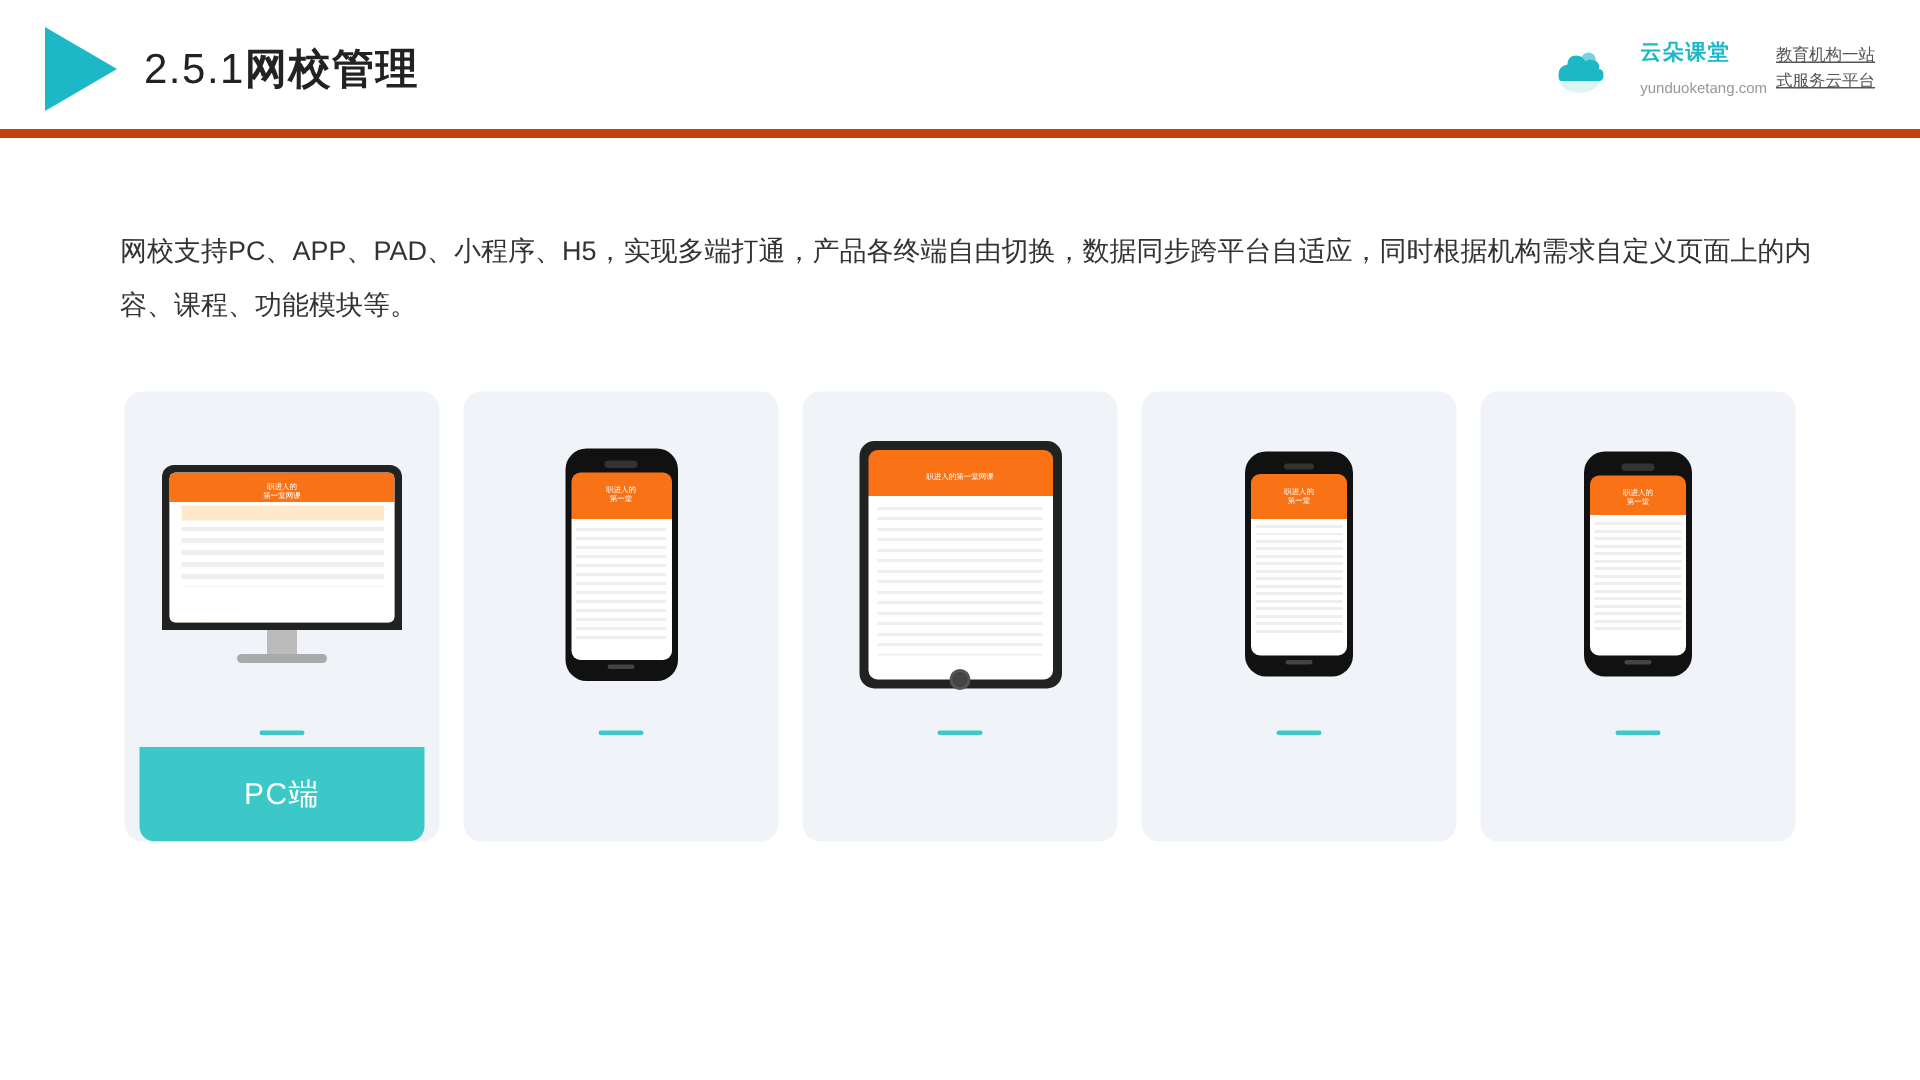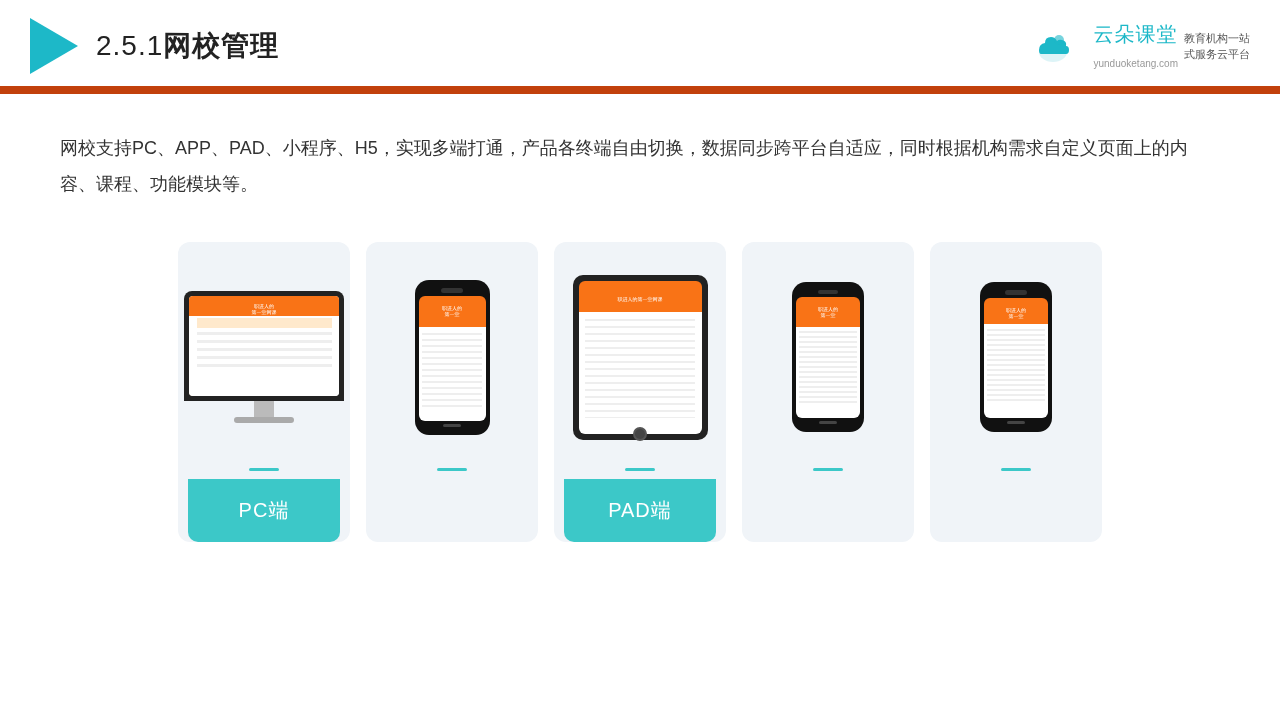--- a/index.html
+++ b/index.html
@@ -11,21 +11,21 @@
       overflow: hidden;
       position: relative;
     }
 
     
     .header {
       display: flex;
       align-items: center;
       justify-content: space-between;
       padding: 18px 30px 12px 30px;
-      border-bottom: 8px solid #c2410c;
+      border-bottom: 6px solid #c2410c;
     }
     .header-left {
       display: flex;
       align-items: center;
       gap: 18px;
     }
     .logo-triangle {
       width: 0;
       height: 0;
       border-top: 28px solid transparent;
@@ -52,56 +52,57 @@
       width: 56px;
       height: 36px;
     }
     .brand-text {
       display: flex;
       flex-direction: column;
       align-items: flex-start;
       line-height: 1.2;
     }
     .brand-name {
-      font-size: 20px;
-      font-weight: normal;
+      font-size: 14px;
+      font-weight: bold;
       color: #1db8c8;
       letter-spacing: 1px;
     }
     .brand-url {
       font-size: 10px;
       color: #999;
       margin-top: 12px;
     }
     .brand-slogan {
       font-size: 11px;
       color: #555;
       text-align: right;
       line-height: 1.5;
     }
 
     
     .description {
-      padding: 36px 60px 20px 60px;
+      padding: 36px 60px 20px 80px;
       font-size: 18px;
       color: #333;
       line-height: 2;
+      margin-top: 21px;
     }
 
     
     .cards-section {
       display: flex;
       justify-content: center;
       gap: 16px;
       padding: 20px 50px 20px 50px;
     }
     .card {
       background: #f0f4f8;
       border-radius: 12px;
-      width: 172px;
+      width: 210px;
       display: flex;
       flex-direction: column;
       align-items: center;
       padding: 20px 10px 0 10px;
       overflow: hidden;
     }
     .card-image-area {
       width: 100%;
       height: 190px;
       display: flex;
@@ -381,21 +382,21 @@
 
     <svg class="cloud-icon-svg" viewBox="0 0 56 36" fill="none">
       <ellipse cx="22" cy="24" rx="14" ry="10" fill="#1db8c8" opacity="0.15"></ellipse>
       <path d="M10 26 Q8 26 8 22 Q8 16 14 15 Q14 9 20 9 Q24 9 26 13 Q28 11 31 12 Q36 13 35 18 Q38 18 38 22 Q38 26 35 26 Z" fill="#1db8c8"></path>
       <circle cx="28" cy="12" r="5" fill="#1db8c8" opacity="0.6"></circle>
     </svg>
     <div class="brand-text">
       <span class="brand-name">云朵课堂</span>
       <span class="brand-url">yunduoketang.com</span>
     </div>
-    <div class="brand-slogan" style="white-space:pre-line;">教育机构一站
+    <div class="brand-slogan" style="white-space:pre-line;text-decoration:underline;">教育机构一站
 式服务云平台</div>
   </div>
 </header>
 
 <div class="description">
   <p>网校支持PC、APP、PAD、小程序、H5，实现多端打通，产品各终端自由切换，数据同步跨平台自适应，同时根据机构需求自定义页面上的内容、课程、功能模块等。</p>
 </div>
 
 <div class="cards-section">
 
@@ -441,21 +442,20 @@
       <div class="device-tablet">
         <div class="tablet-screen">
           <div class="screen-banner">
             <span class="screen-banner-text">职进人的第一堂网课</span>
           </div>
         </div>
         <div class="tablet-home-btn"></div>
       </div>
     </div>
     <div class="color-bar-top"></div>
-    <div class="card-label">PAD端</div>
   </div>
 
   <div class="card">
     <div class="card-image-area">
       <div class="device-phone-sm">
         <div class="phone-notch" style="width:20px;height:4px;background:#333;border-radius:3px;margin-bottom:3px;"></div>
         <div class="phone-sm-screen">
           <div class="screen-banner">
             <span class="screen-banner-text">职进人的<br>第一堂</span>
           </div>

